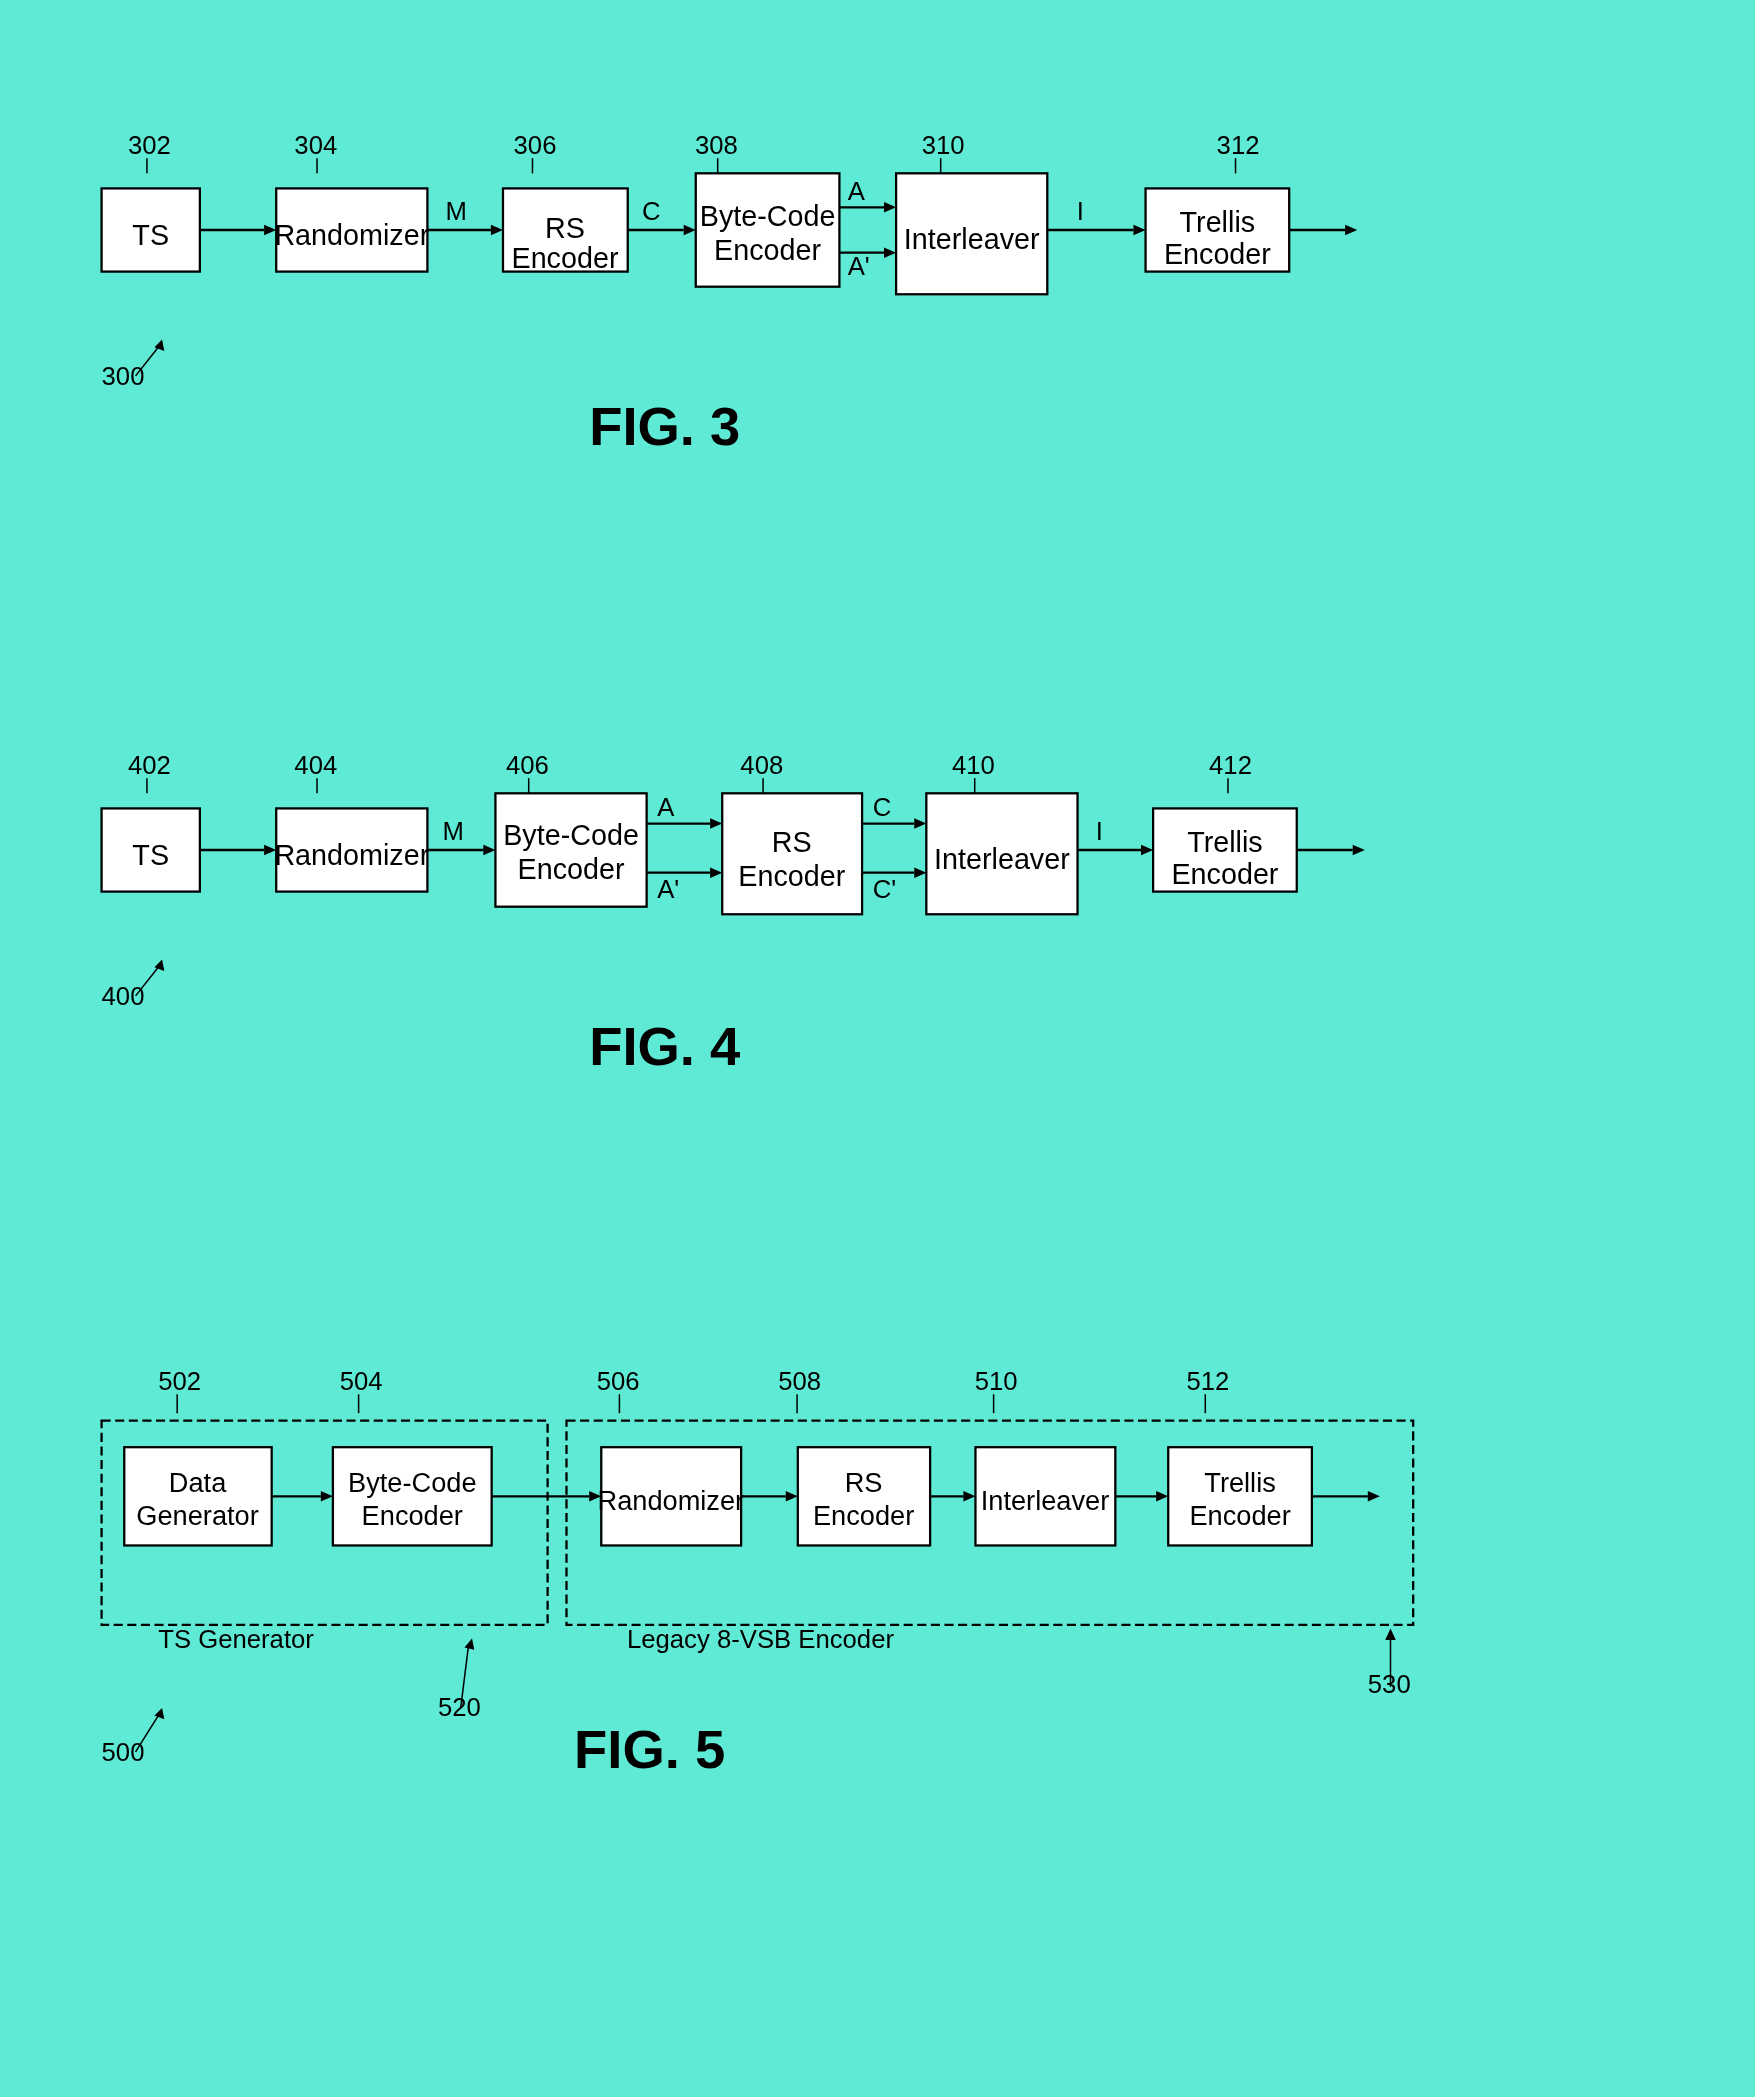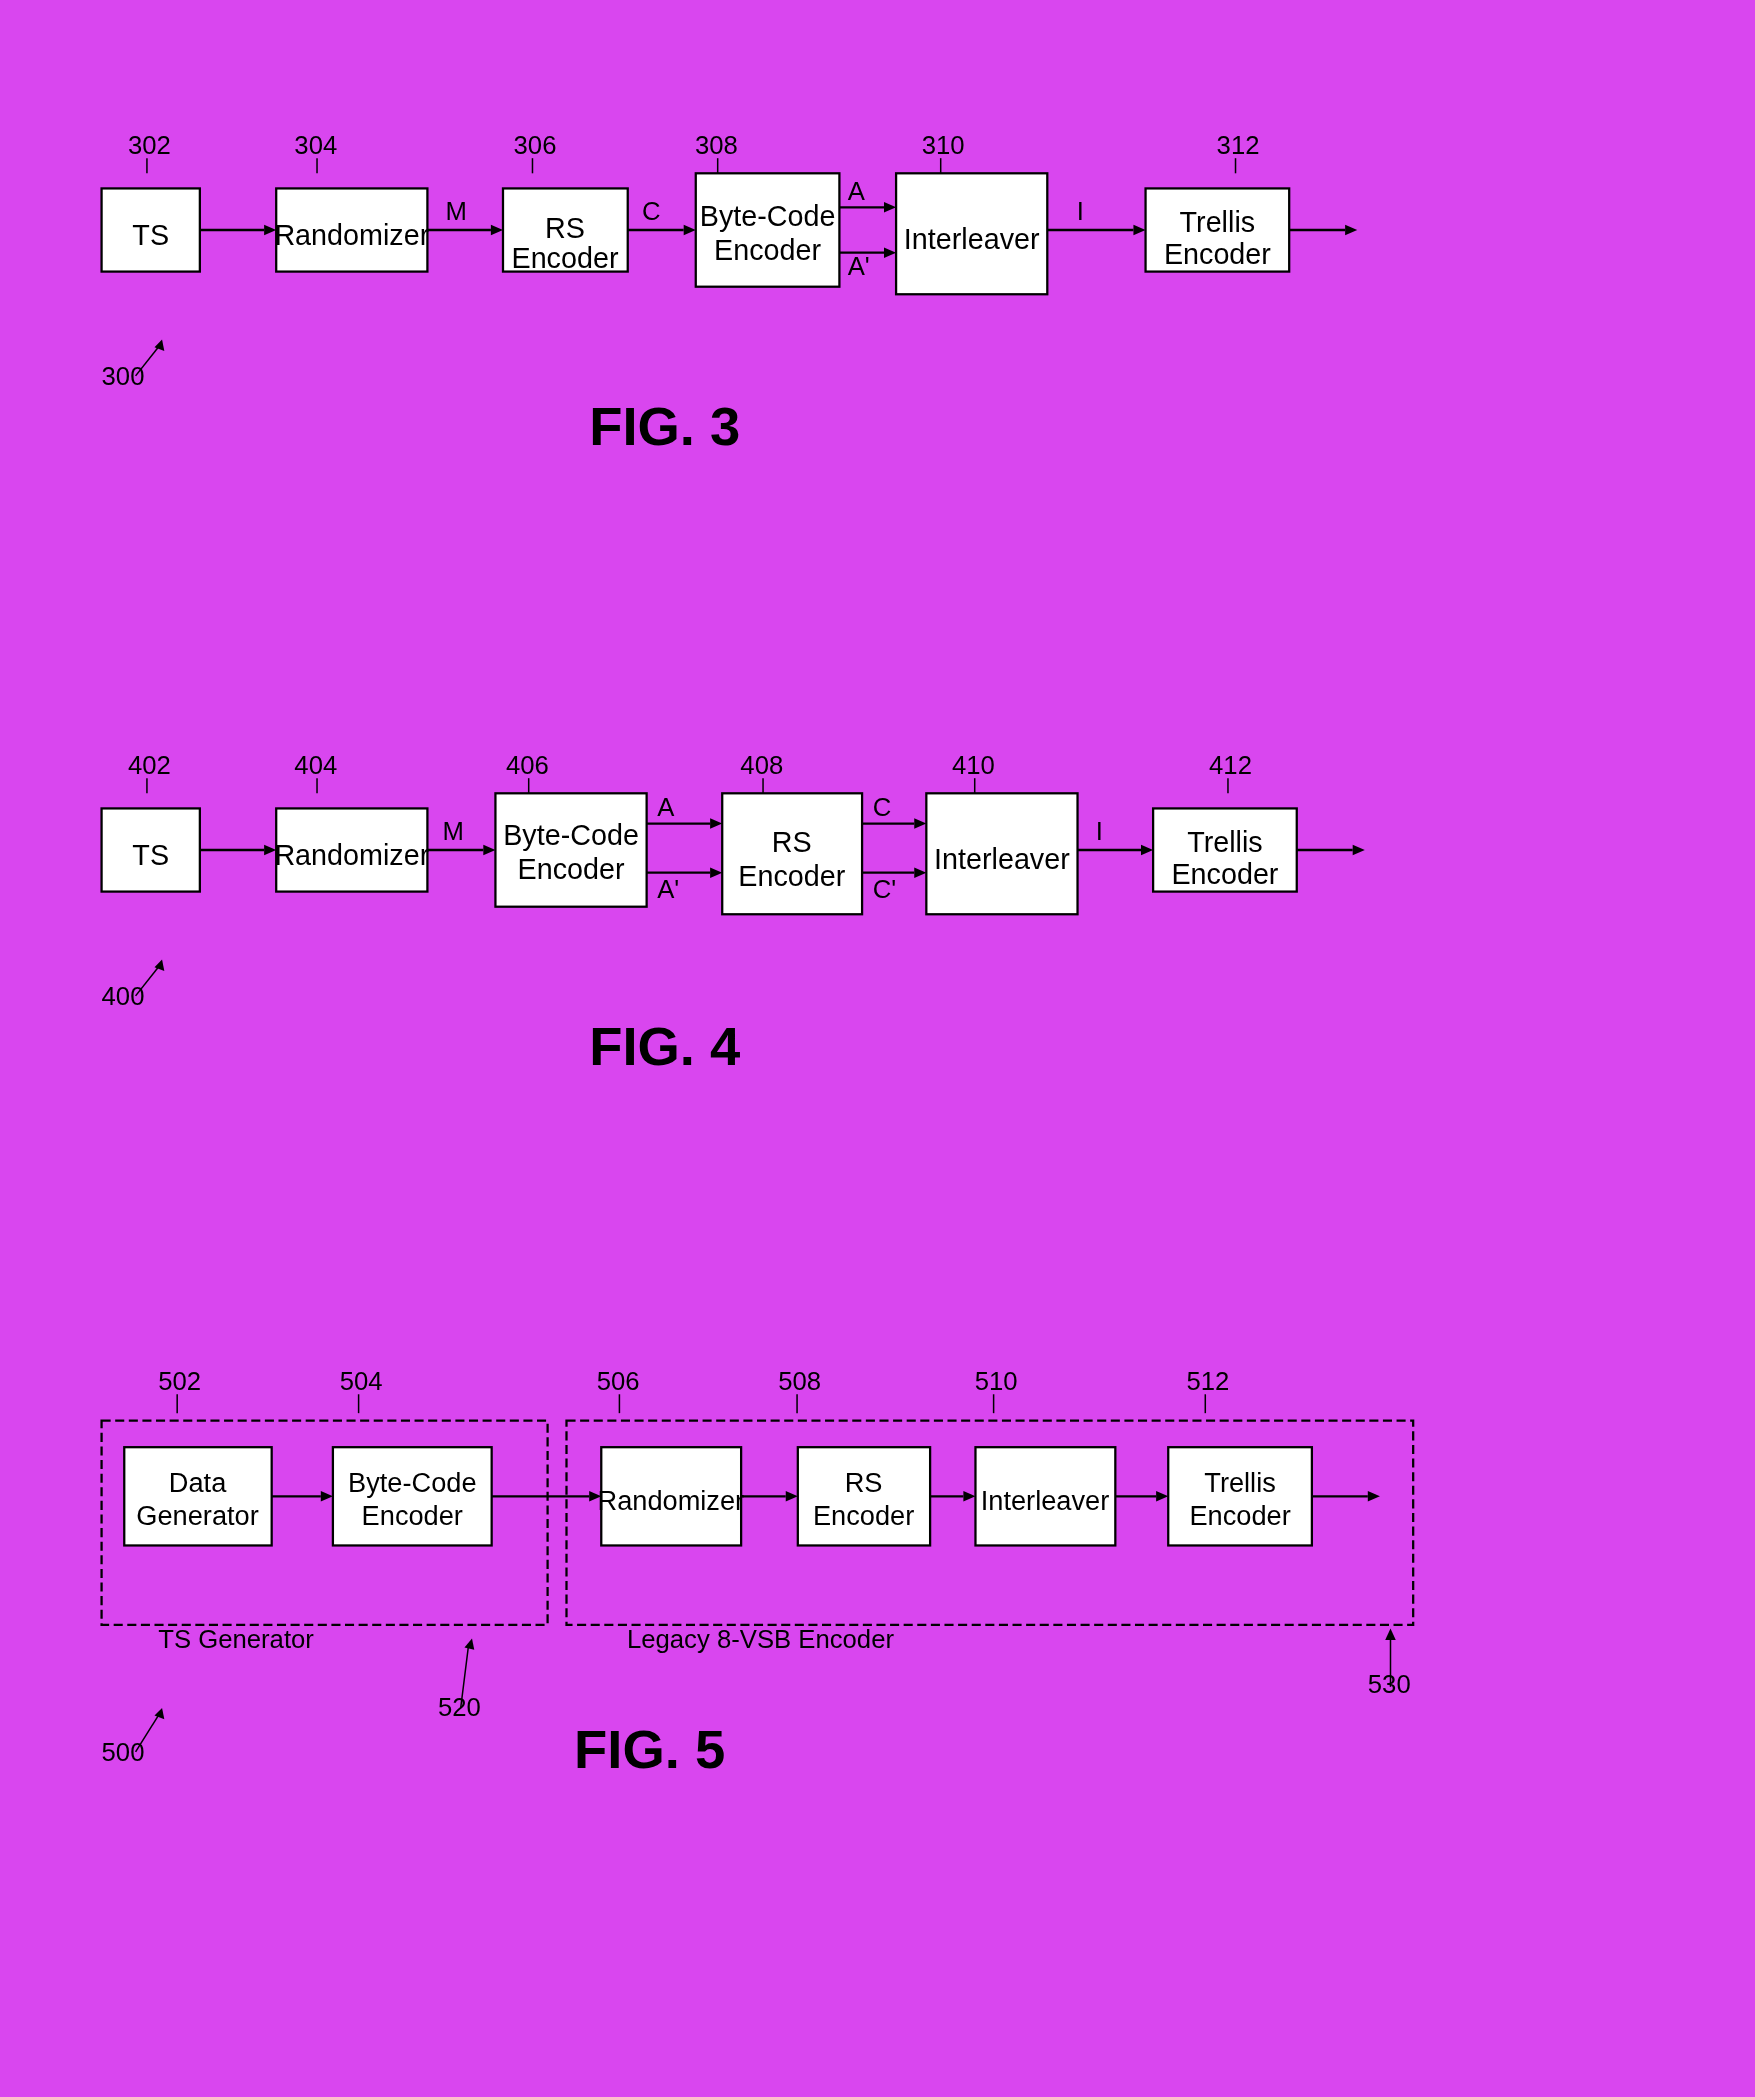--- a/index.html
+++ b/index.html
@@ -8,21 +8,21 @@
       font-family: Arial, sans-serif;
       width: 1756px;
       min-height: 2097px;
       position: relative;
       overflow: hidden;
     }
 
     .page {
       width: 1756px;
       min-height: 2097px;
-      background: #d946ef;
+      background: #5eead4;
       position: relative;
       padding: 45px 60px;
     }
 
     
     .figure {
       position: relative;
       margin-bottom: 91px;
     }
   </style>

